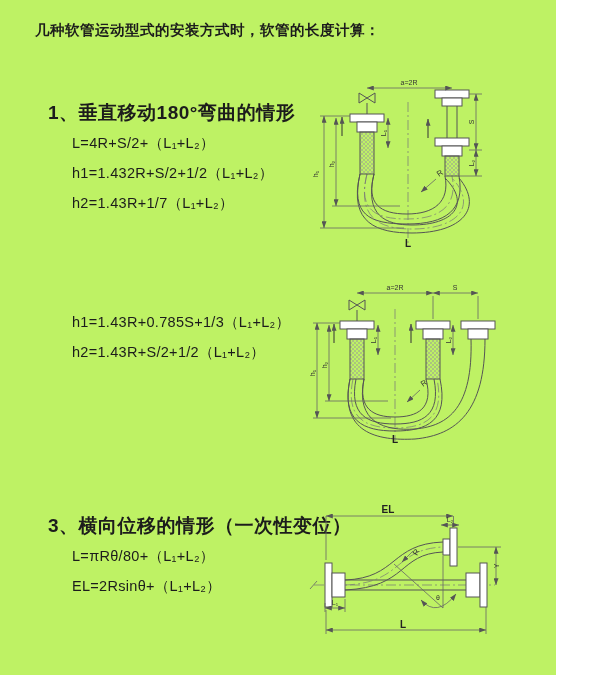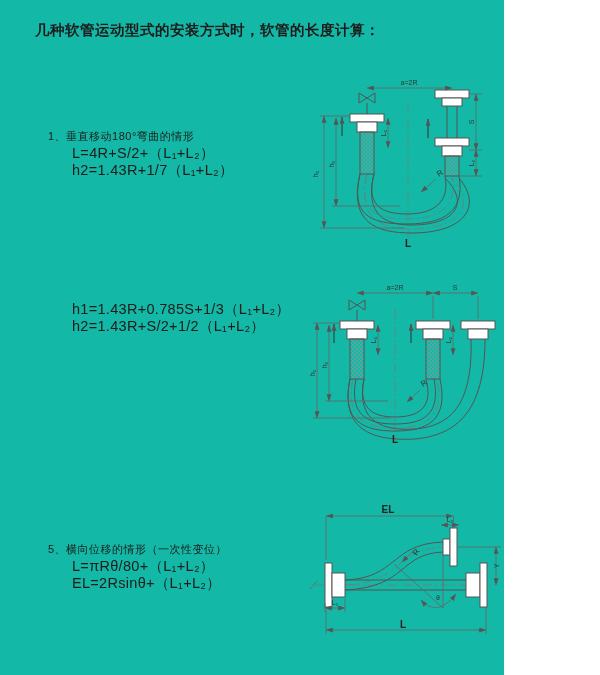--- a/index.html
+++ b/index.html
@@ -1,21 +1,21 @@
 <!DOCTYPE html>
 <html><head>
 <meta charset="utf-8">
 <style>
   html,body{margin:0;padding:0;}
   body{width:600px;height:675px;background:#ffffff;font-family:"Liberation Sans","DejaVu Sans",sans-serif;color:#1c1c1c;overflow:hidden;}
-  .page{position:relative;width:504px;height:675px;background:#14b8a6;}
+  .page{position:relative;width:556px;height:675px;background:#bef264;}
   .title{position:absolute;left:35px;top:21px;font-size:14.5px;font-weight:bold;letter-spacing:.5px;}
   .section{position:absolute;left:48px;}
-  .sec-heading{font-size:11px;font-weight:normal;letter-spacing:.5px;line-height:18px;margin-top:23px;}
-  .formula{margin-left:24px;font-size:14.5px;line-height:17px;letter-spacing:.3px;}
+  .sec-heading{font-size:19px;font-weight:bold;letter-spacing:.5px;line-height:18px;}
+  .formula{margin-left:24px;margin-top:13px;font-size:14.5px;line-height:17px;letter-spacing:.3px;}
   .diagram{position:absolute;}
   svg text{font-family:"Liberation Sans","DejaVu Sans",sans-serif;fill:#333;}
   .dim{font-size:7px;}
   .lab{font-size:8px;}
   .dimb{font-size:10px;font-weight:bold;fill:#222;}
   .draw{stroke:#555;stroke-width:1;fill:none;}
   .thin{stroke:#666;stroke-width:.8;fill:none;}
   .cl{stroke:#777;stroke-width:.7;fill:none;stroke-dasharray:10 3 2 3;}
   .fl{fill:#fff;stroke:#555;stroke-width:1;}
   .arrline{stroke:#333;stroke-width:1;fill:none;}
@@ -23,30 +23,31 @@
 </head>
 <body>
 
 <div class="page">
 
   <div class="title">几种软管运动型式的安装方式时，软管的长度计算：</div>
 
   <div class="section" style="top:104px;">
     <div class="sec-heading">1、垂直移动180°弯曲的情形</div>
     <div class="formula">L=4R+S/2+（L₁+L₂）</div>
+    <div class="formula">h1=1.432R+S/2+1/2（L₁+L₂）</div>
     <div class="formula">h2=1.43R+1/7（L₁+L₂）</div>
   </div>
 
   <div class="section" style="top:301px;">
     <div class="formula">h1=1.43R+0.785S+1/3（L₁+L₂）</div>
     <div class="formula">h2=1.43R+S/2+1/2（L₁+L₂）</div>
   </div>
 
   <div class="section" style="top:517px;">
-    <div class="sec-heading">5、横向位移的情形（一次性变位）</div>
+    <div class="sec-heading">3、横向位移的情形（一次性变位）</div>
     <div class="formula">L=πRθ/80+（L₁+L₂）</div>
     <div class="formula">EL=2Rsinθ+（L₁+L₂）</div>
   </div>
 
   <svg class="diagram" style="left:308px;top:76px;" width="290" height="175" viewBox="0 0 290 175">
     <defs>
       <marker id="ar1" markerWidth="7" markerHeight="5" refX="6.8" refY="2.5" orient="auto-start-reverse" markerUnits="userSpaceOnUse">
         <path d="M0 0 L7 2.5 L0 5 Z" fill="#555"></path>
       </marker>
       <pattern id="br1" width="4" height="4" patternUnits="userSpaceOnUse">

